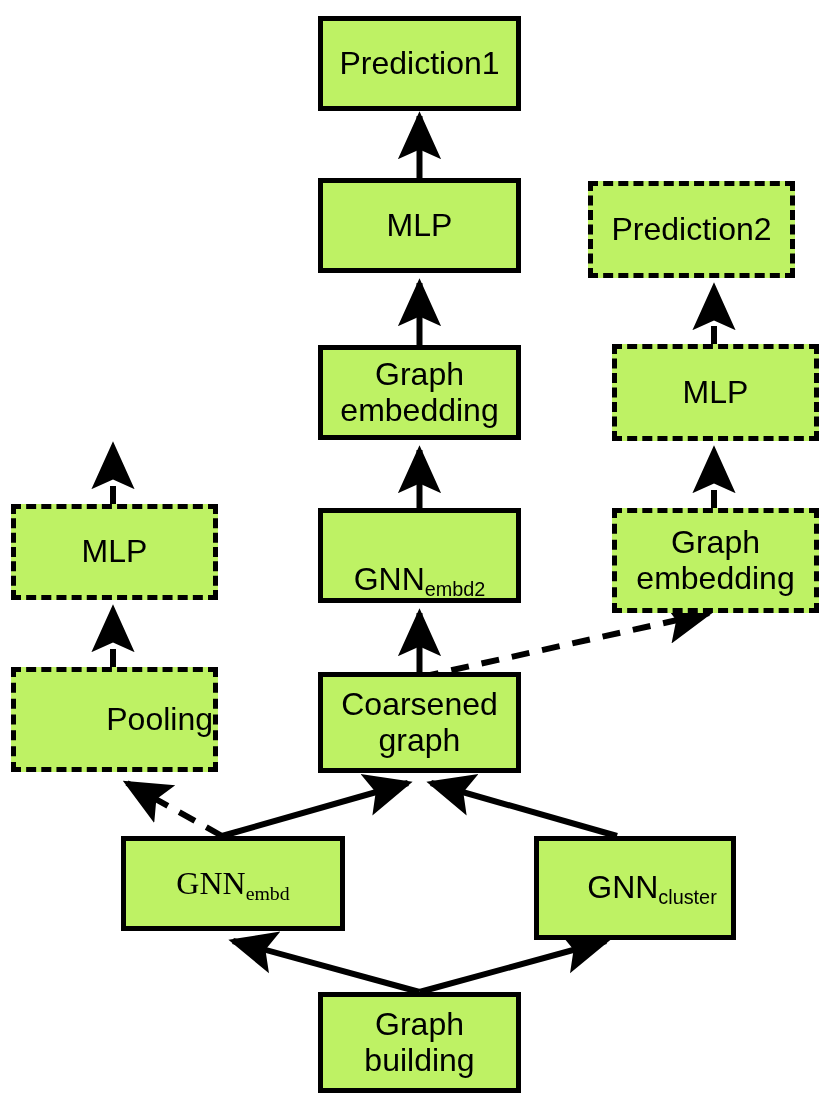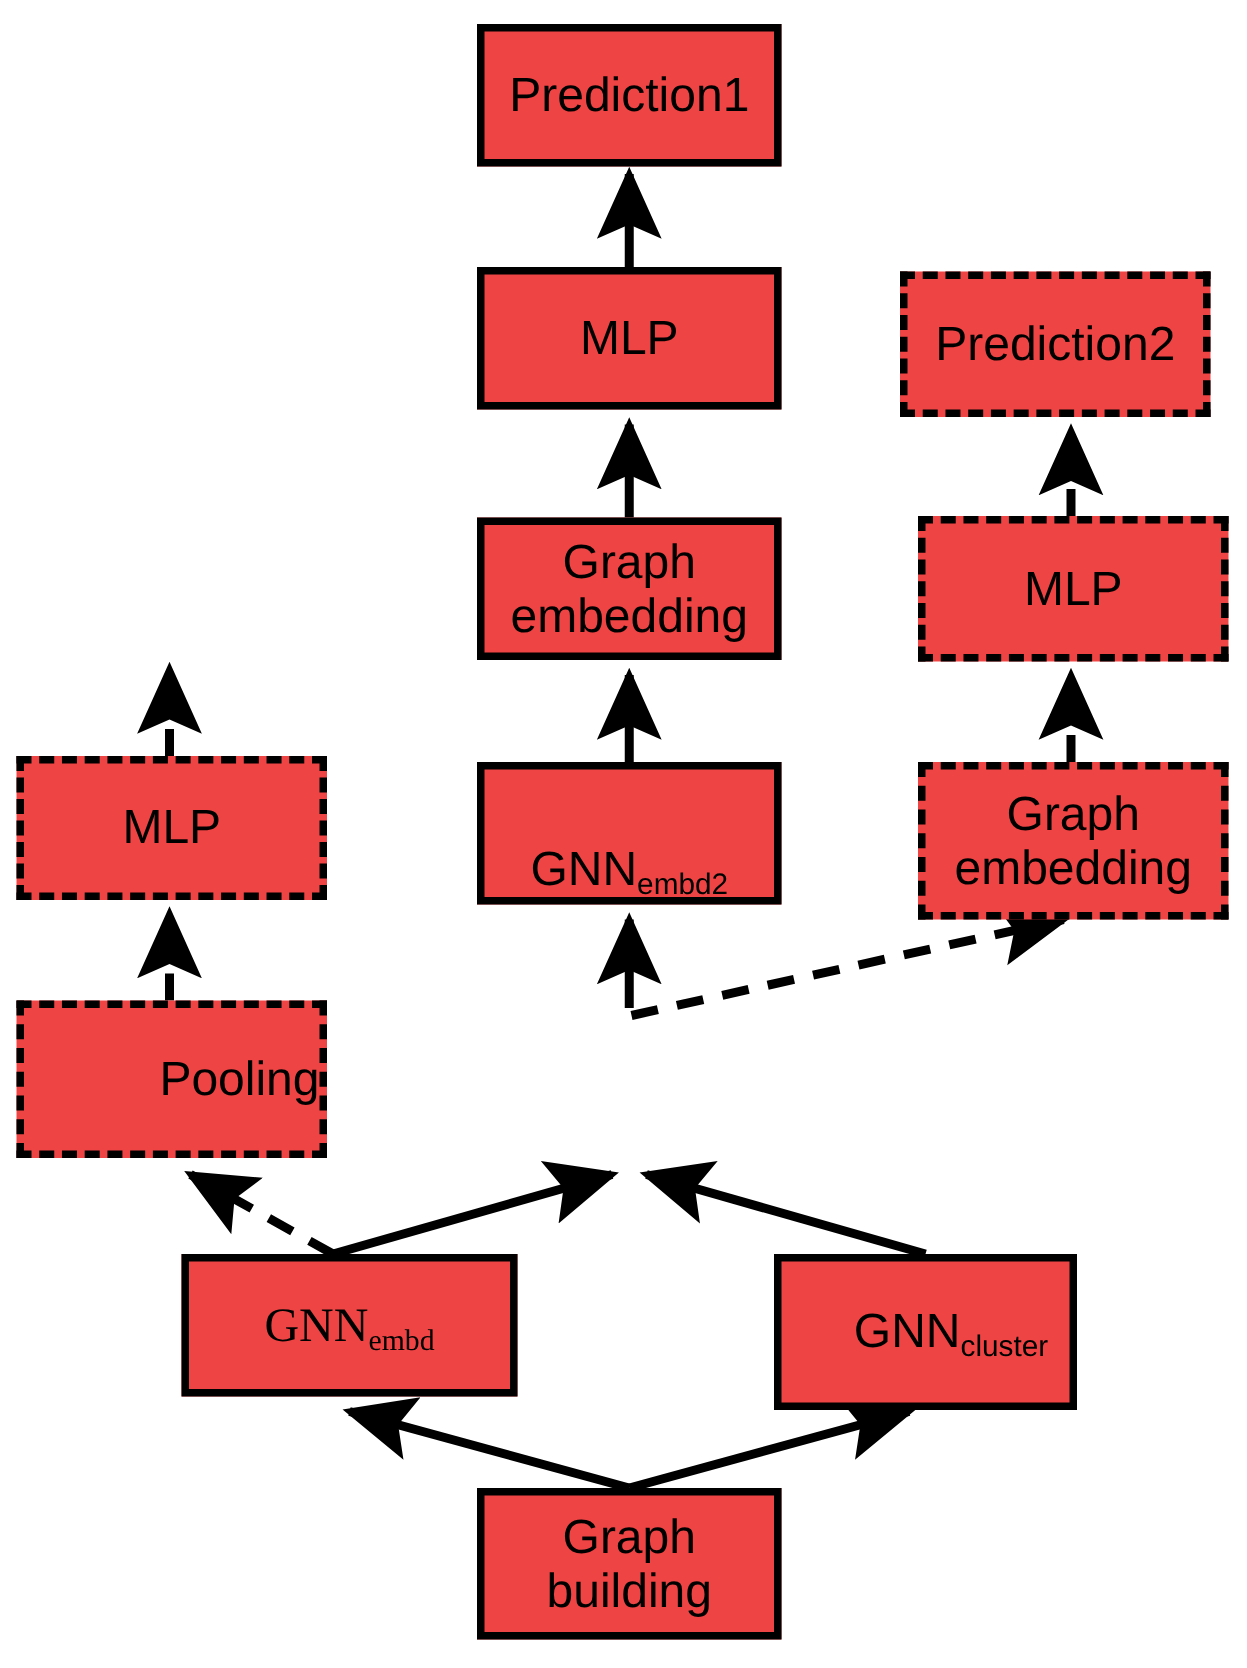--- a/index.html
+++ b/index.html
@@ -20,21 +20,21 @@
   svg.edge-layer {
     position: absolute;
     left: 0;
     top: 0;
     width: 831px;
     height: 1112px;
   }
   .node {
     position: absolute;
     box-sizing: border-box;
-    background: #ef4444;
+    background: #bef264;
     display: flex;
     align-items: center;
     justify-content: center;
     text-align: center;
     color: #000000;
     line-height: 1.12;
     z-index: 3;
   }
   .node.solid {
     border: 5px solid #000000;
@@ -109,44 +109,48 @@
 
   <div class="node solid" style="left:318px; top:345px; width:203px; height:95px;">
     <span class="label">Graph
 embedding</span>
   </div>
 
   <div class="node solid" style="left:318px; top:508px; width:203px; height:95px;align-items:flex-end;">
     <span class="label"><span>GNN</span><sub>embd2</sub></span>
   </div>
 
+  <div class="node solid" style="left:318px; top:672px; width:203px; height:101px;">
+    <span class="label">Coarsened
+graph</span>
+  </div>
 
   <div class="node solid" style="left:121px; top:836px; width:224px; height:95px;font-family:Liberation Serif, serif;">
     <span class="label"><span>GNN</span><sub>embd</sub></span>
   </div>
 
-  <div class="node solid" style="left:516px; top:836px; width:202px; height:104px;padding-left:34px;">
+  <div class="node solid" style="left:534px; top:836px; width:202px; height:104px;padding-left:34px;">
     <span class="label"><span>GNN</span><sub>cluster</sub></span>
   </div>
 
   <div class="node solid" style="left:318px; top:992px; width:203px; height:101px;">
     <span class="label">Graph
 building</span>
   </div>
 
 
   <div class="node dashed" style="left:11px; top:504px; width:207px; height:96px;">
     <span class="label">MLP</span>
   </div>
 
   <div class="node dashed" style="left:11px; top:667px; width:207px; height:105px;justify-content:flex-end;">
     <span class="label">Pooling</span>
   </div>
 
-  <div class="node dashed" style="left:600px; top:181px; width:207px; height:97px;text-align:right;">
+  <div class="node dashed" style="left:588px; top:181px; width:207px; height:97px;text-align:right;">
     <span class="label">Prediction2</span>
   </div>
 
   <div class="node dashed" style="left:612px; top:344px; width:207px; height:97px;">
     <span class="label">MLP</span>
   </div>
 
   <div class="node dashed" style="left:612px; top:508px; width:207px; height:105px;">
     <span class="label">Graph
 embedding</span>

